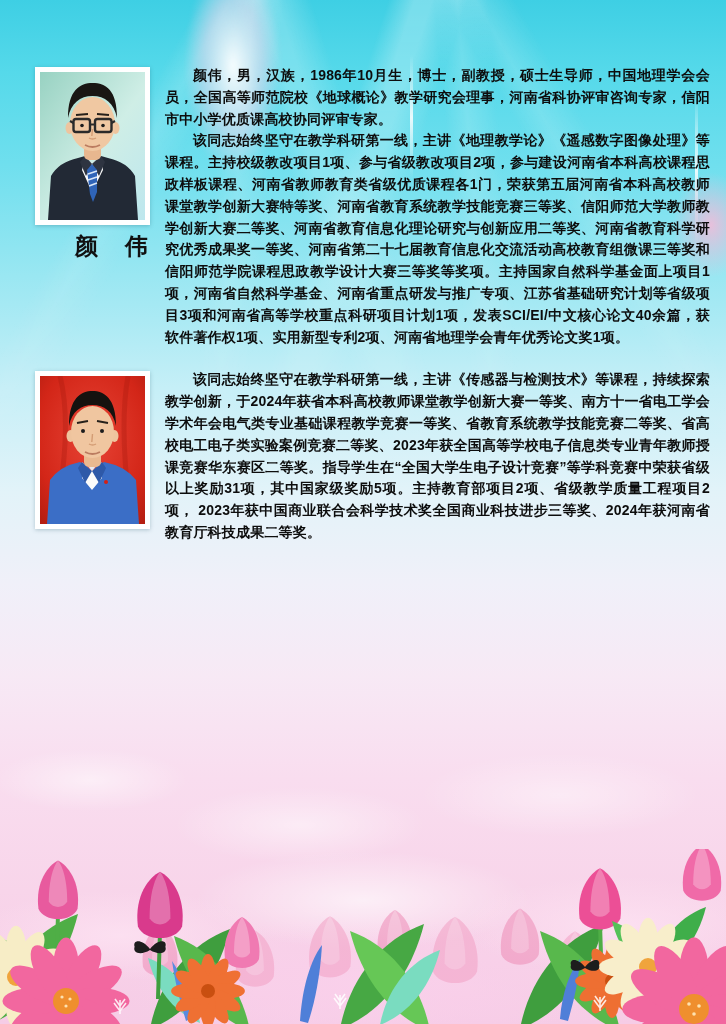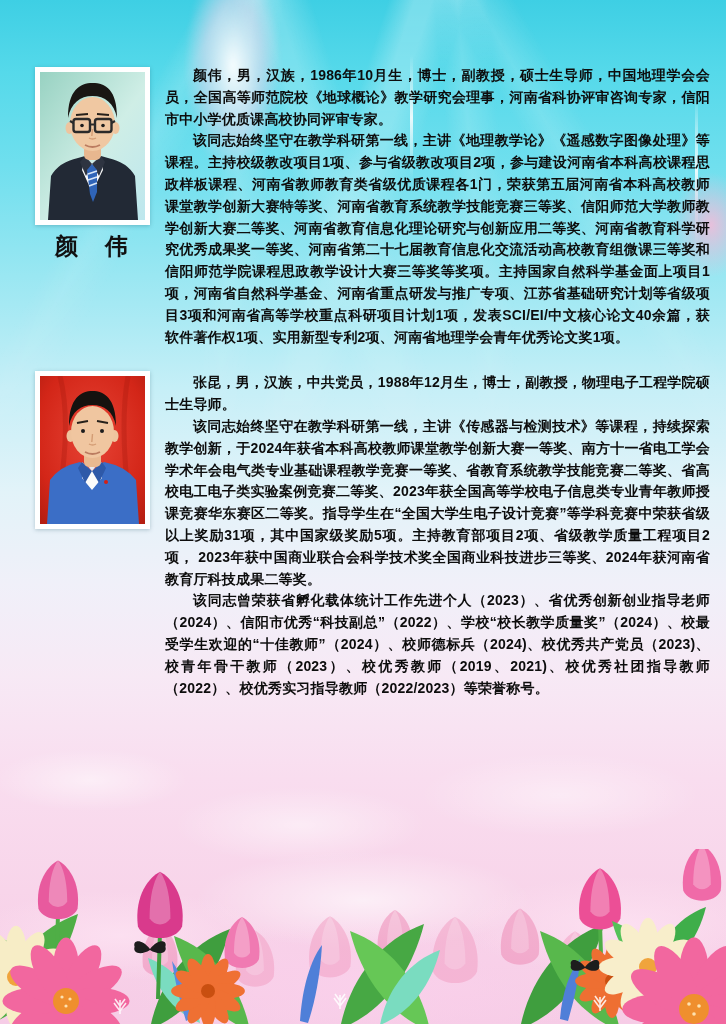--- a/index.html
+++ b/index.html
@@ -52,21 +52,21 @@
   
   .content{position:absolute;left:35px;top:62px;width:675px;color:#0d0d0d;}
   .profile{display:flex;}
   .profile.second{margin-top:21px;}
   .left-col{width:130px;flex:none;}
   .photo-frame{
     width:105px;background:#fff;padding:5px;box-shadow:0 1px 4px rgba(0,60,80,.25);
   }
   .photo-frame svg{display:block;}
   .teacher-name{
-    width:115px;text-align:center;margin-top:6px;
+    width:115px;text-align:right;margin-top:6px;
     font-family:"DejaVu Serif","Liberation Serif",serif;
     font-weight:bold;font-size:23px;letter-spacing:2px;color:#111;
   }
   .right-col{flex:1;}
   .right-col p{
     margin:0;text-align:justify;font-size:14px;line-height:21.8px;
     font-weight:600;letter-spacing:.2px;
   }
   .p1-top{padding-top:3px;}
   .right-col p{text-indent:2em;}
@@ -256,20 +256,18 @@
             <path d="M29,50 C29,22 41,15 52.5,15 C64,15 76,22 76,50 C73,35 64,29 52.5,29 C41,29 32,35 29,50 Z" fill="#15120f"></path>
             <path d="M37,47 L48,45 M57,45 L68,47" stroke="#26201a" stroke-width="2"></path>
             <circle cx="43" cy="55" r="2" fill="#1c1c1c"></circle>
             <circle cx="62" cy="55" r="2" fill="#1c1c1c"></circle>
             <path d="M52.5,58 L51.8,66 M49,68 Q52.5,70 56,68" stroke="#d39c74" stroke-width="1.4" fill="none"></path>
             <path d="M45,76 Q52.5,80 60,76" stroke="#bb7c60" stroke-width="1.8" fill="none"></path>
           </svg>
         </div>
       </div>
       <div class="right-col">
-        <p class="p1-top">张昆，男，汉族，中共党员，1988年12月生，博士，副教授，物理电子工程学院硕士生导师。</p>
         <p>该同志始终坚守在教学科研第一线，主讲《传感器与检测技术》等课程，持续探索教学创新，于2024年获省本科高校教师课堂教学创新大赛一等奖、南方十一省电工学会学术年会电气类专业基础课程教学竞赛一等奖、省教育系统教学技能竞赛二等奖、省高校电工电子类实验案例竞赛二等奖、2023年获全国高等学校电子信息类专业青年教师授课竞赛华东赛区二等奖。指导学生在“全国大学生电子设计竞赛”等学科竞赛中荣获省级以上奖励31项，其中国家级奖励5项。主持教育部项目2项、省级教学质量工程项目2项， 2023年获中国商业联合会科学技术奖全国商业科技进步三等奖、2024年获河南省教育厅科技成果二等奖。</p>
-        <p>该同志曾荣获省孵化载体统计工作先进个人（2023）、省优秀创新创业指导老师（2024）、信阳市优秀“科技副总”（2022）、学校“校长教学质量奖”（2024）、校最受学生欢迎的“十佳教师”（2024）、校师德标兵（2024)、校优秀共产党员（2023)、校青年骨干教师（2023）、校优秀教师（2019、2021)、校优秀社团指导教师（2022）、校优秀实习指导教师（2022/2023）等荣誉称号。</p>
       </div>
     </section>
 
   </div>
 </div>
 
 </body></html>

